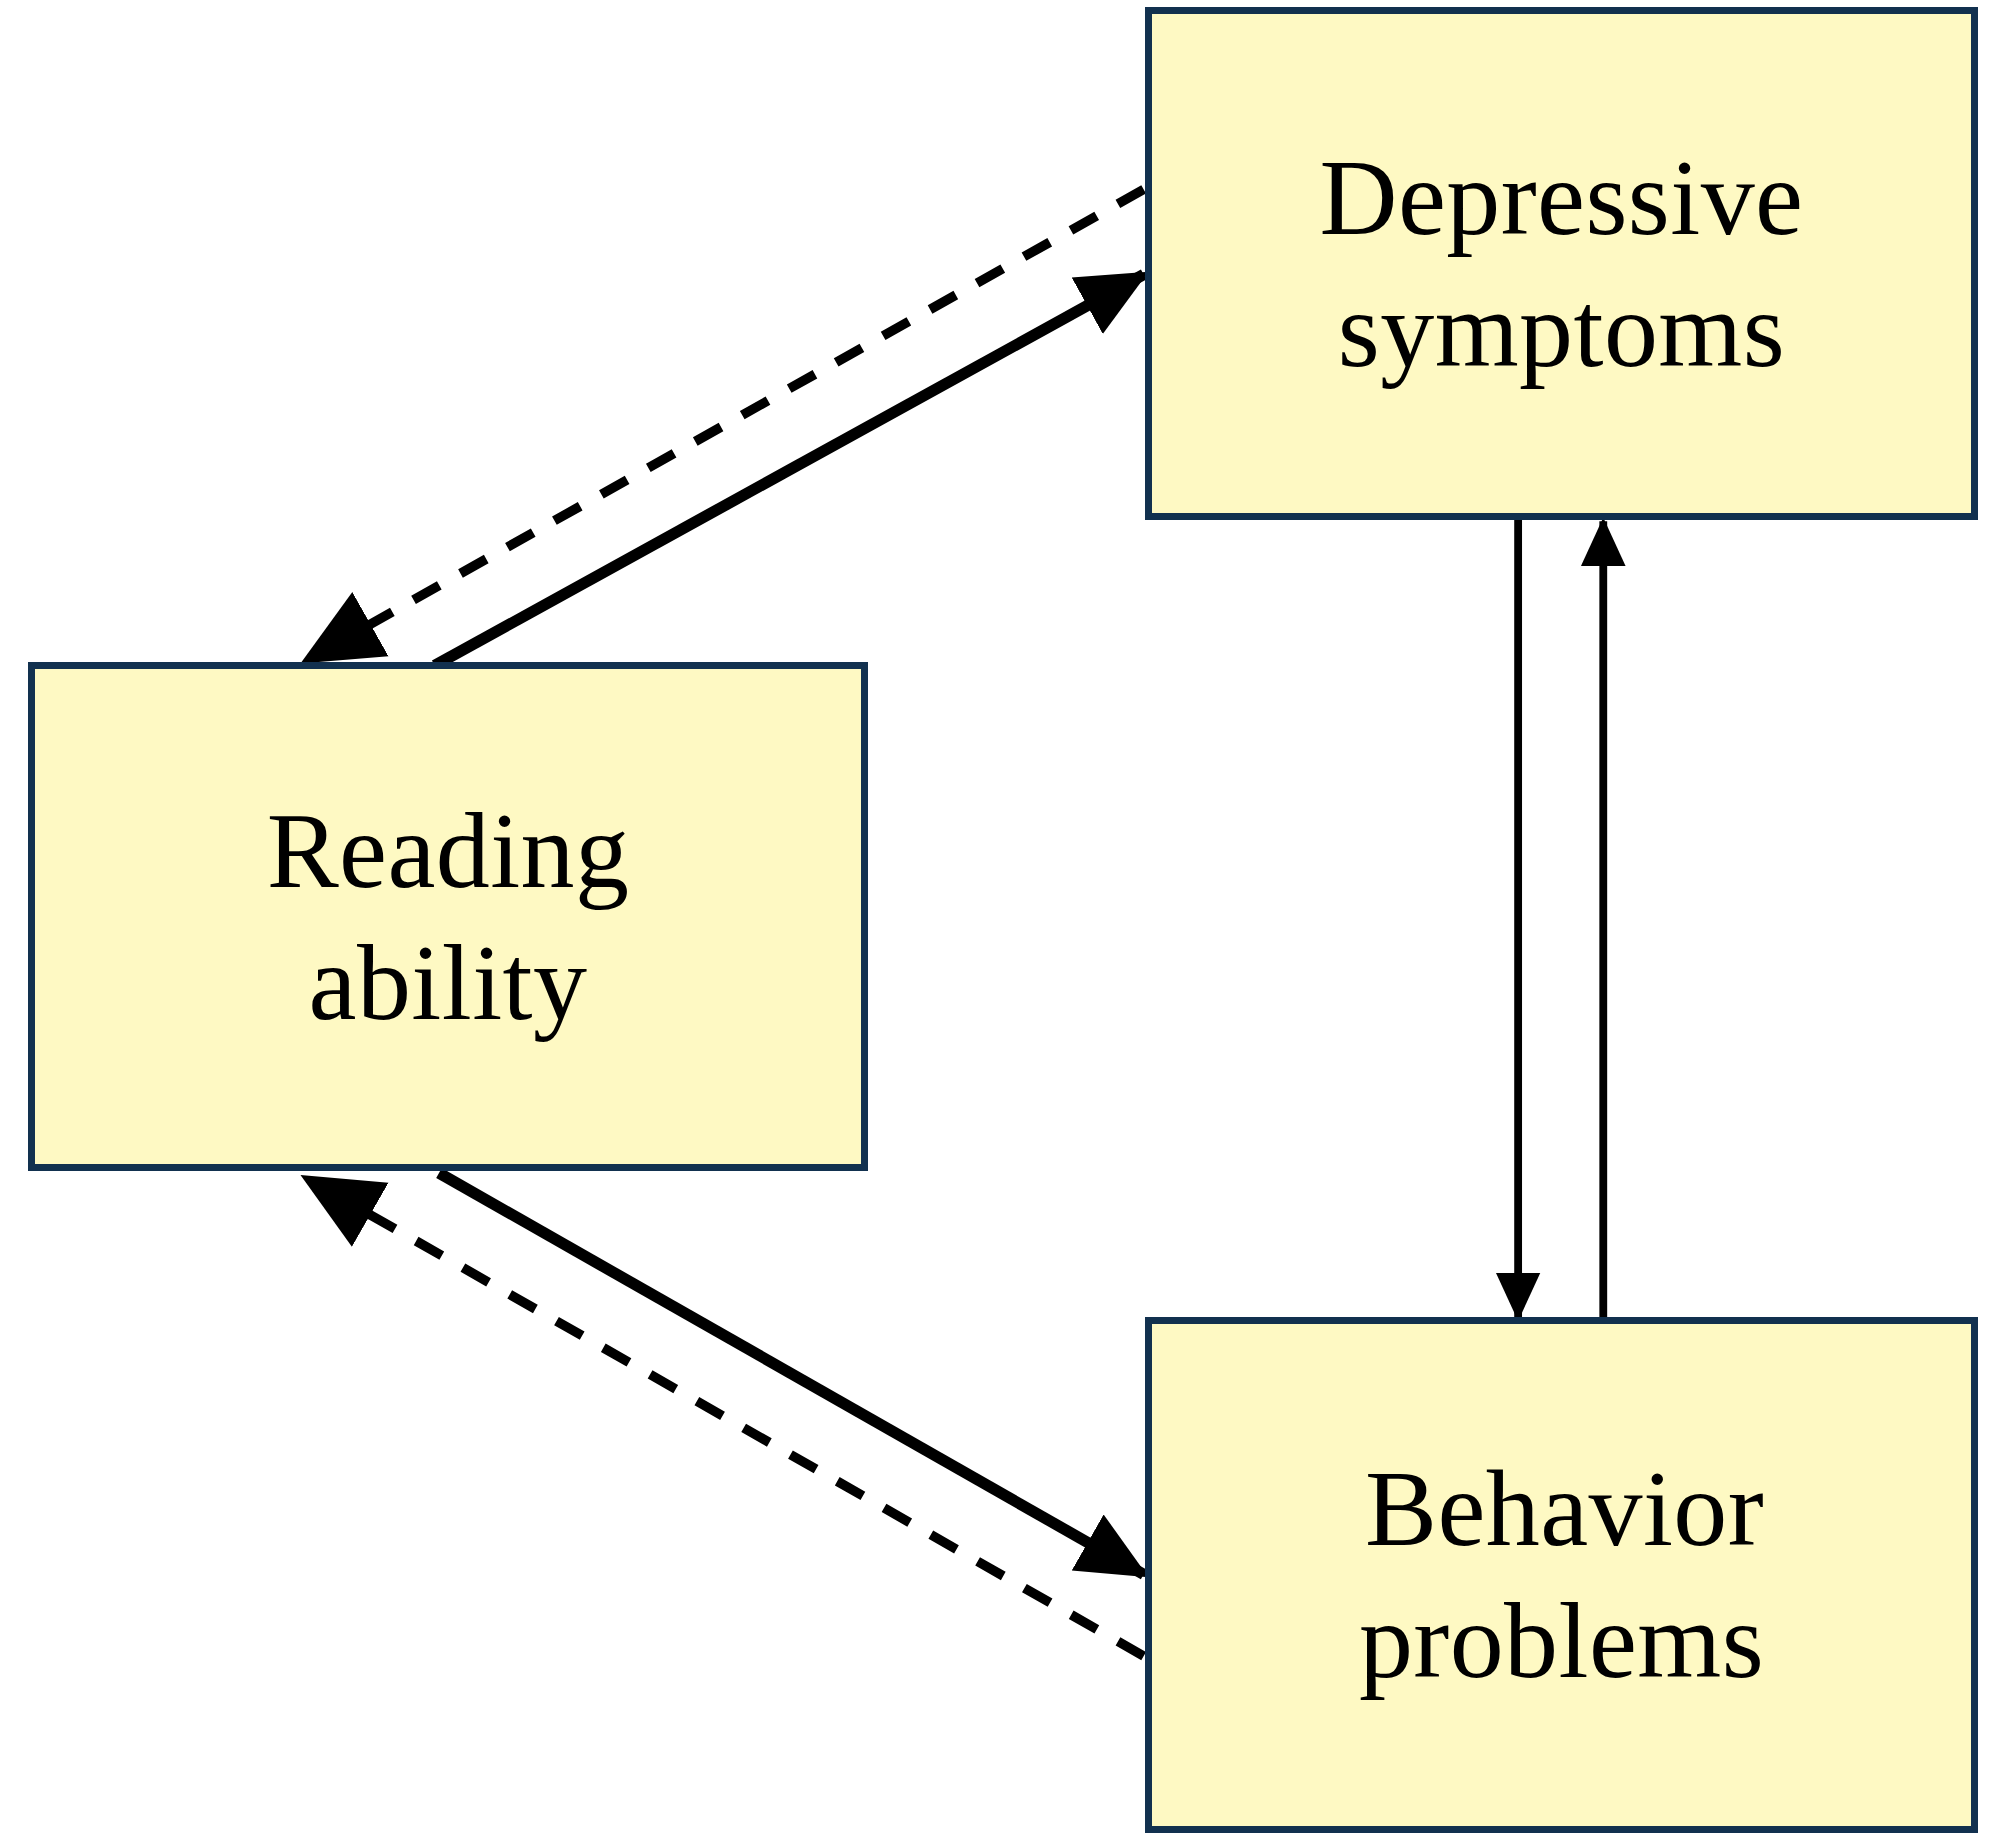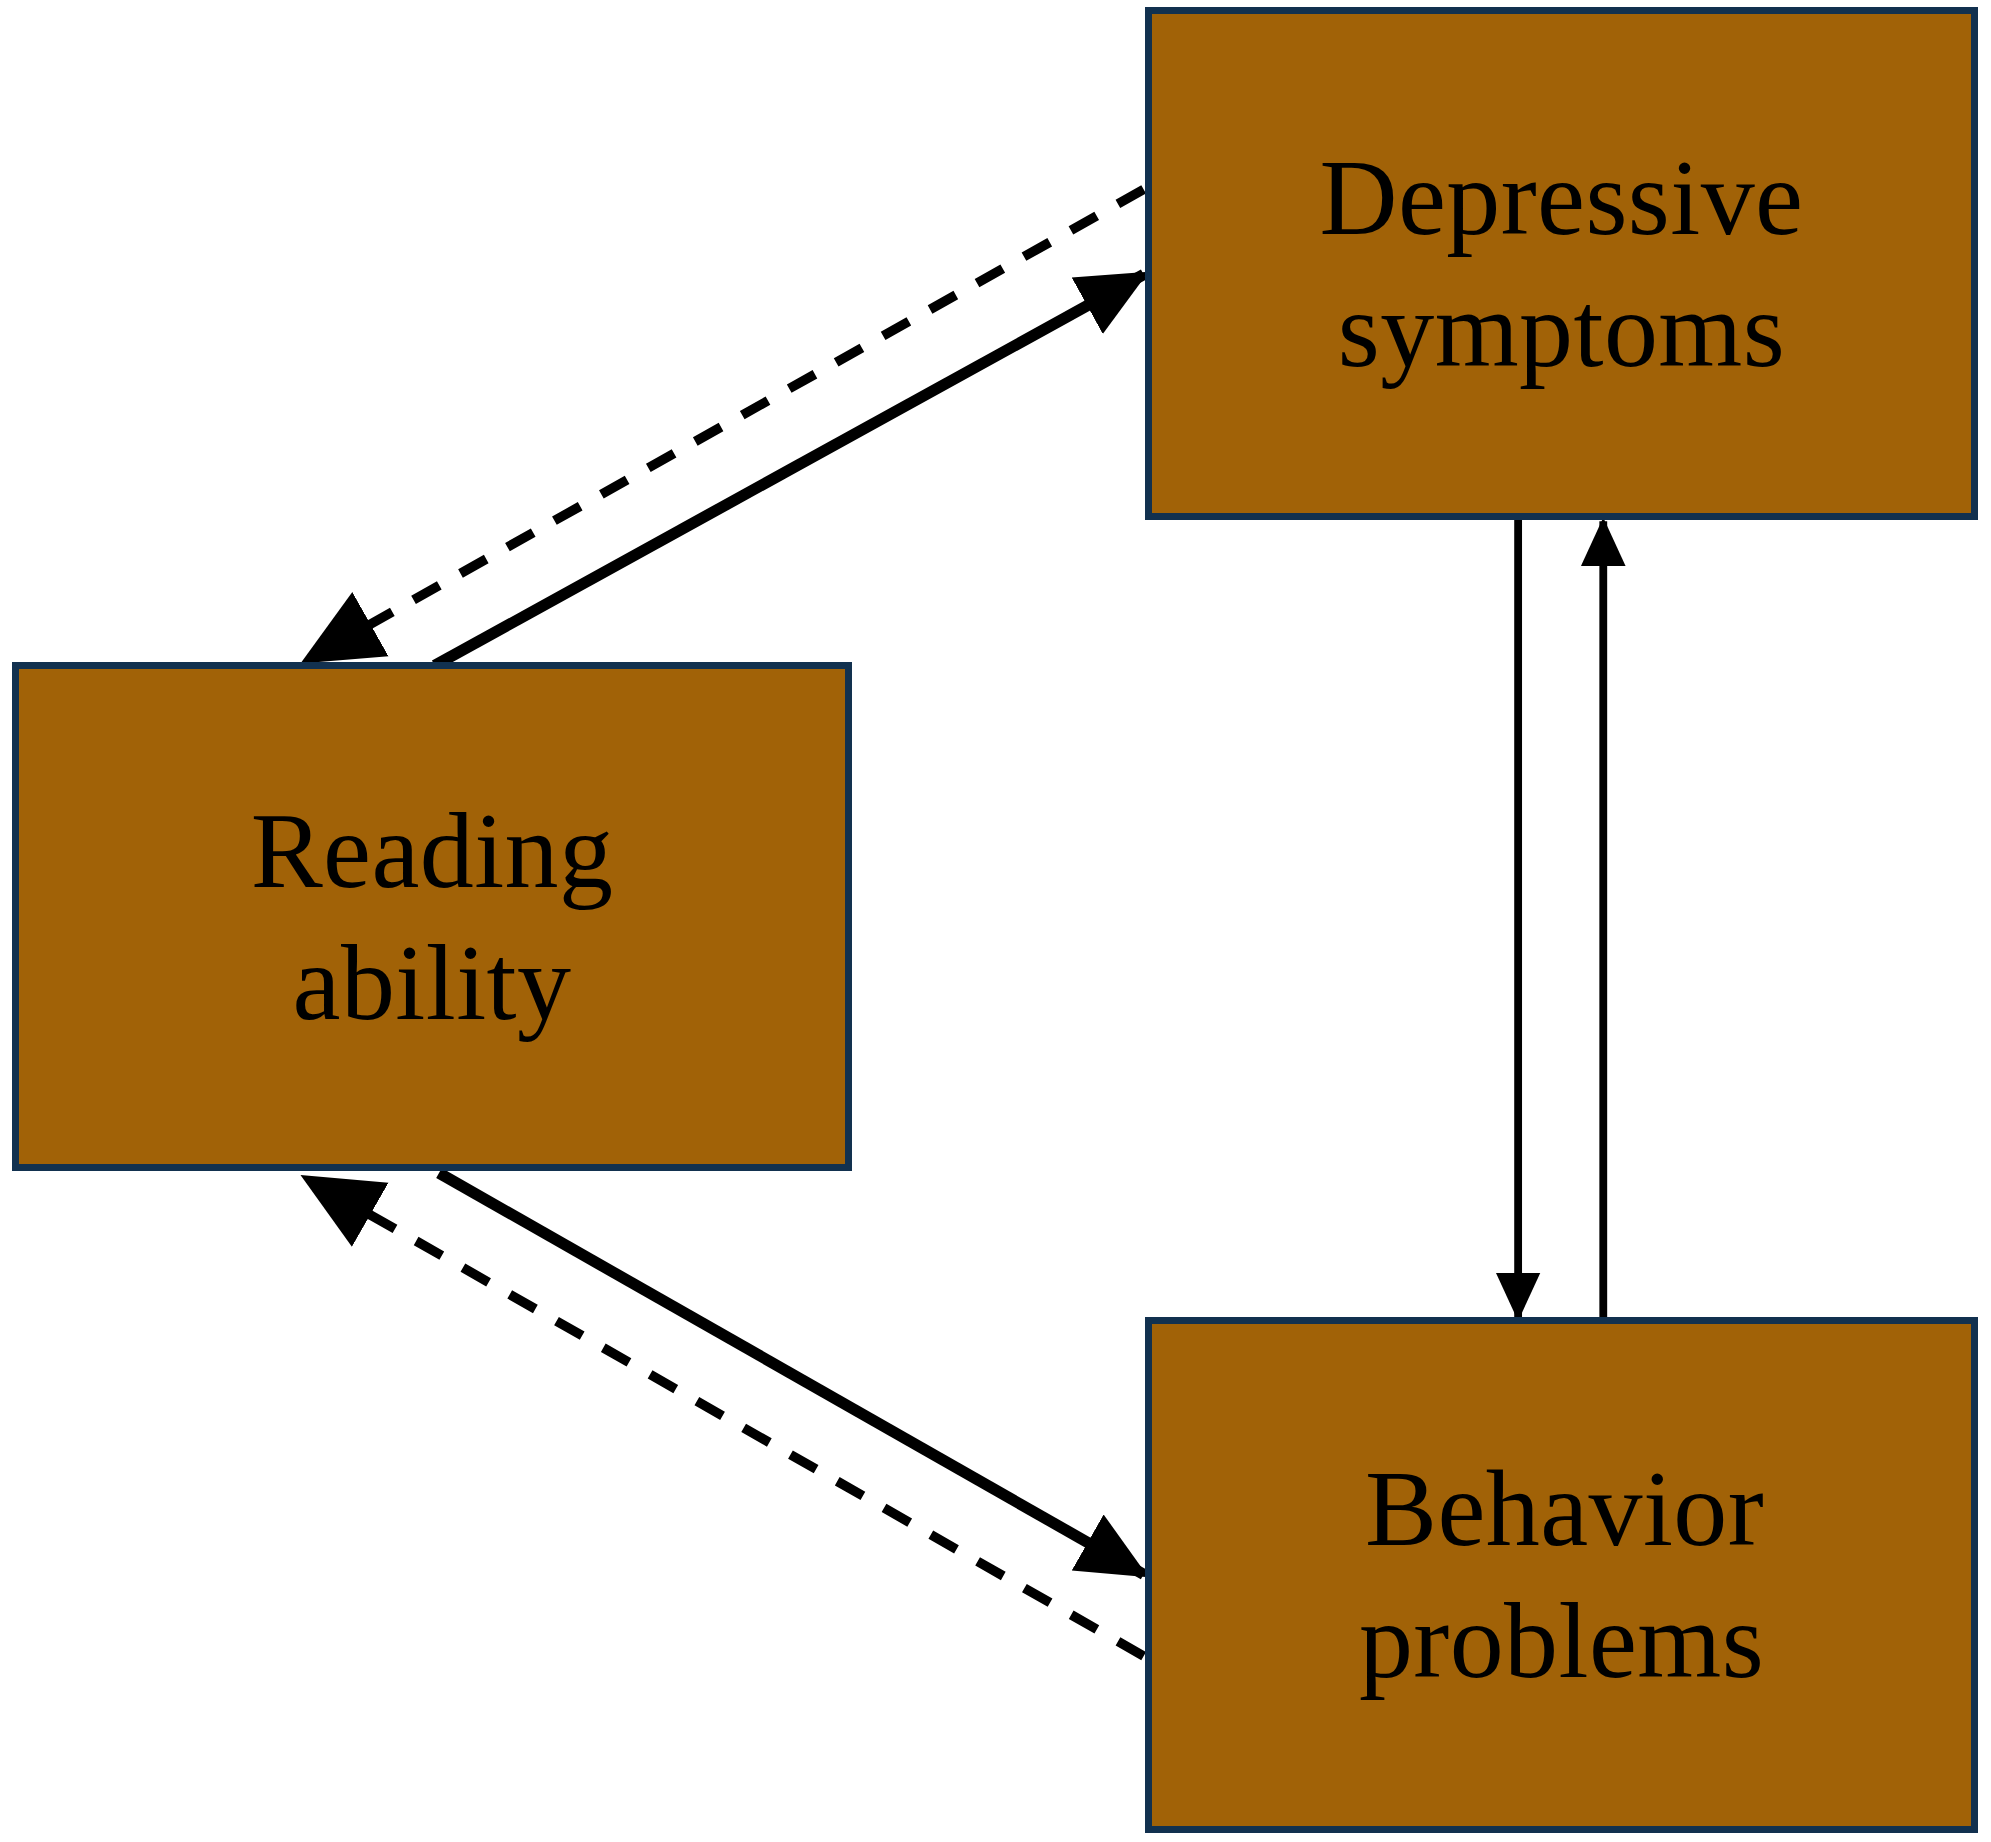--- a/index.html
+++ b/index.html
@@ -20,21 +20,21 @@
   #diagram-svg {
     position: absolute;
     top: 0;
     left: 0;
     width: 1991px;
     height: 1842px;
   }
   .node-box {
     position: absolute;
     box-sizing: border-box;
-    background: #a16207;
+    background: #fef9c3;
     display: flex;
     align-items: center;
     justify-content: center;
     text-align: center;
   }
   .node-label {
     font-family: "Liberation Serif", "DejaVu Serif", serif;
     font-size: 108px;
     line-height: 1.22;
     color: #000000;
@@ -86,21 +86,21 @@
     <line x1="1747" y1="598" x2="1747" y2="1516" stroke="#000000" stroke-width="9" stroke-linecap="butt" marker-end="url(#arrow-solid)"></line>
 
     <line x1="1845" y1="1516" x2="1845" y2="600" stroke="#000000" stroke-width="9" stroke-linecap="butt" marker-end="url(#arrow-solid)"></line>
   </svg>
 
   <div class="node-box" id="node-depressive-symptoms" style="border: 7.8px solid #12314f;">
     <span class="node-label">Depressive
 symptoms</span>
   </div>
 
-  <div class="node-box" id="node-reading-ability" style="border: 7.8px solid #12314f;">
+  <div class="node-box" id="node-reading-ability" style="border: 7.8px solid #12314f; margin-left: 16px;">
     <span class="node-label">Reading
 ability</span>
   </div>
 
   <div class="node-box" id="node-behavior-problems" style="border: 7.8px solid #12314f; text-align: right;">
     <span class="node-label">Behavior
 problems</span>
   </div>
 
 </div>

